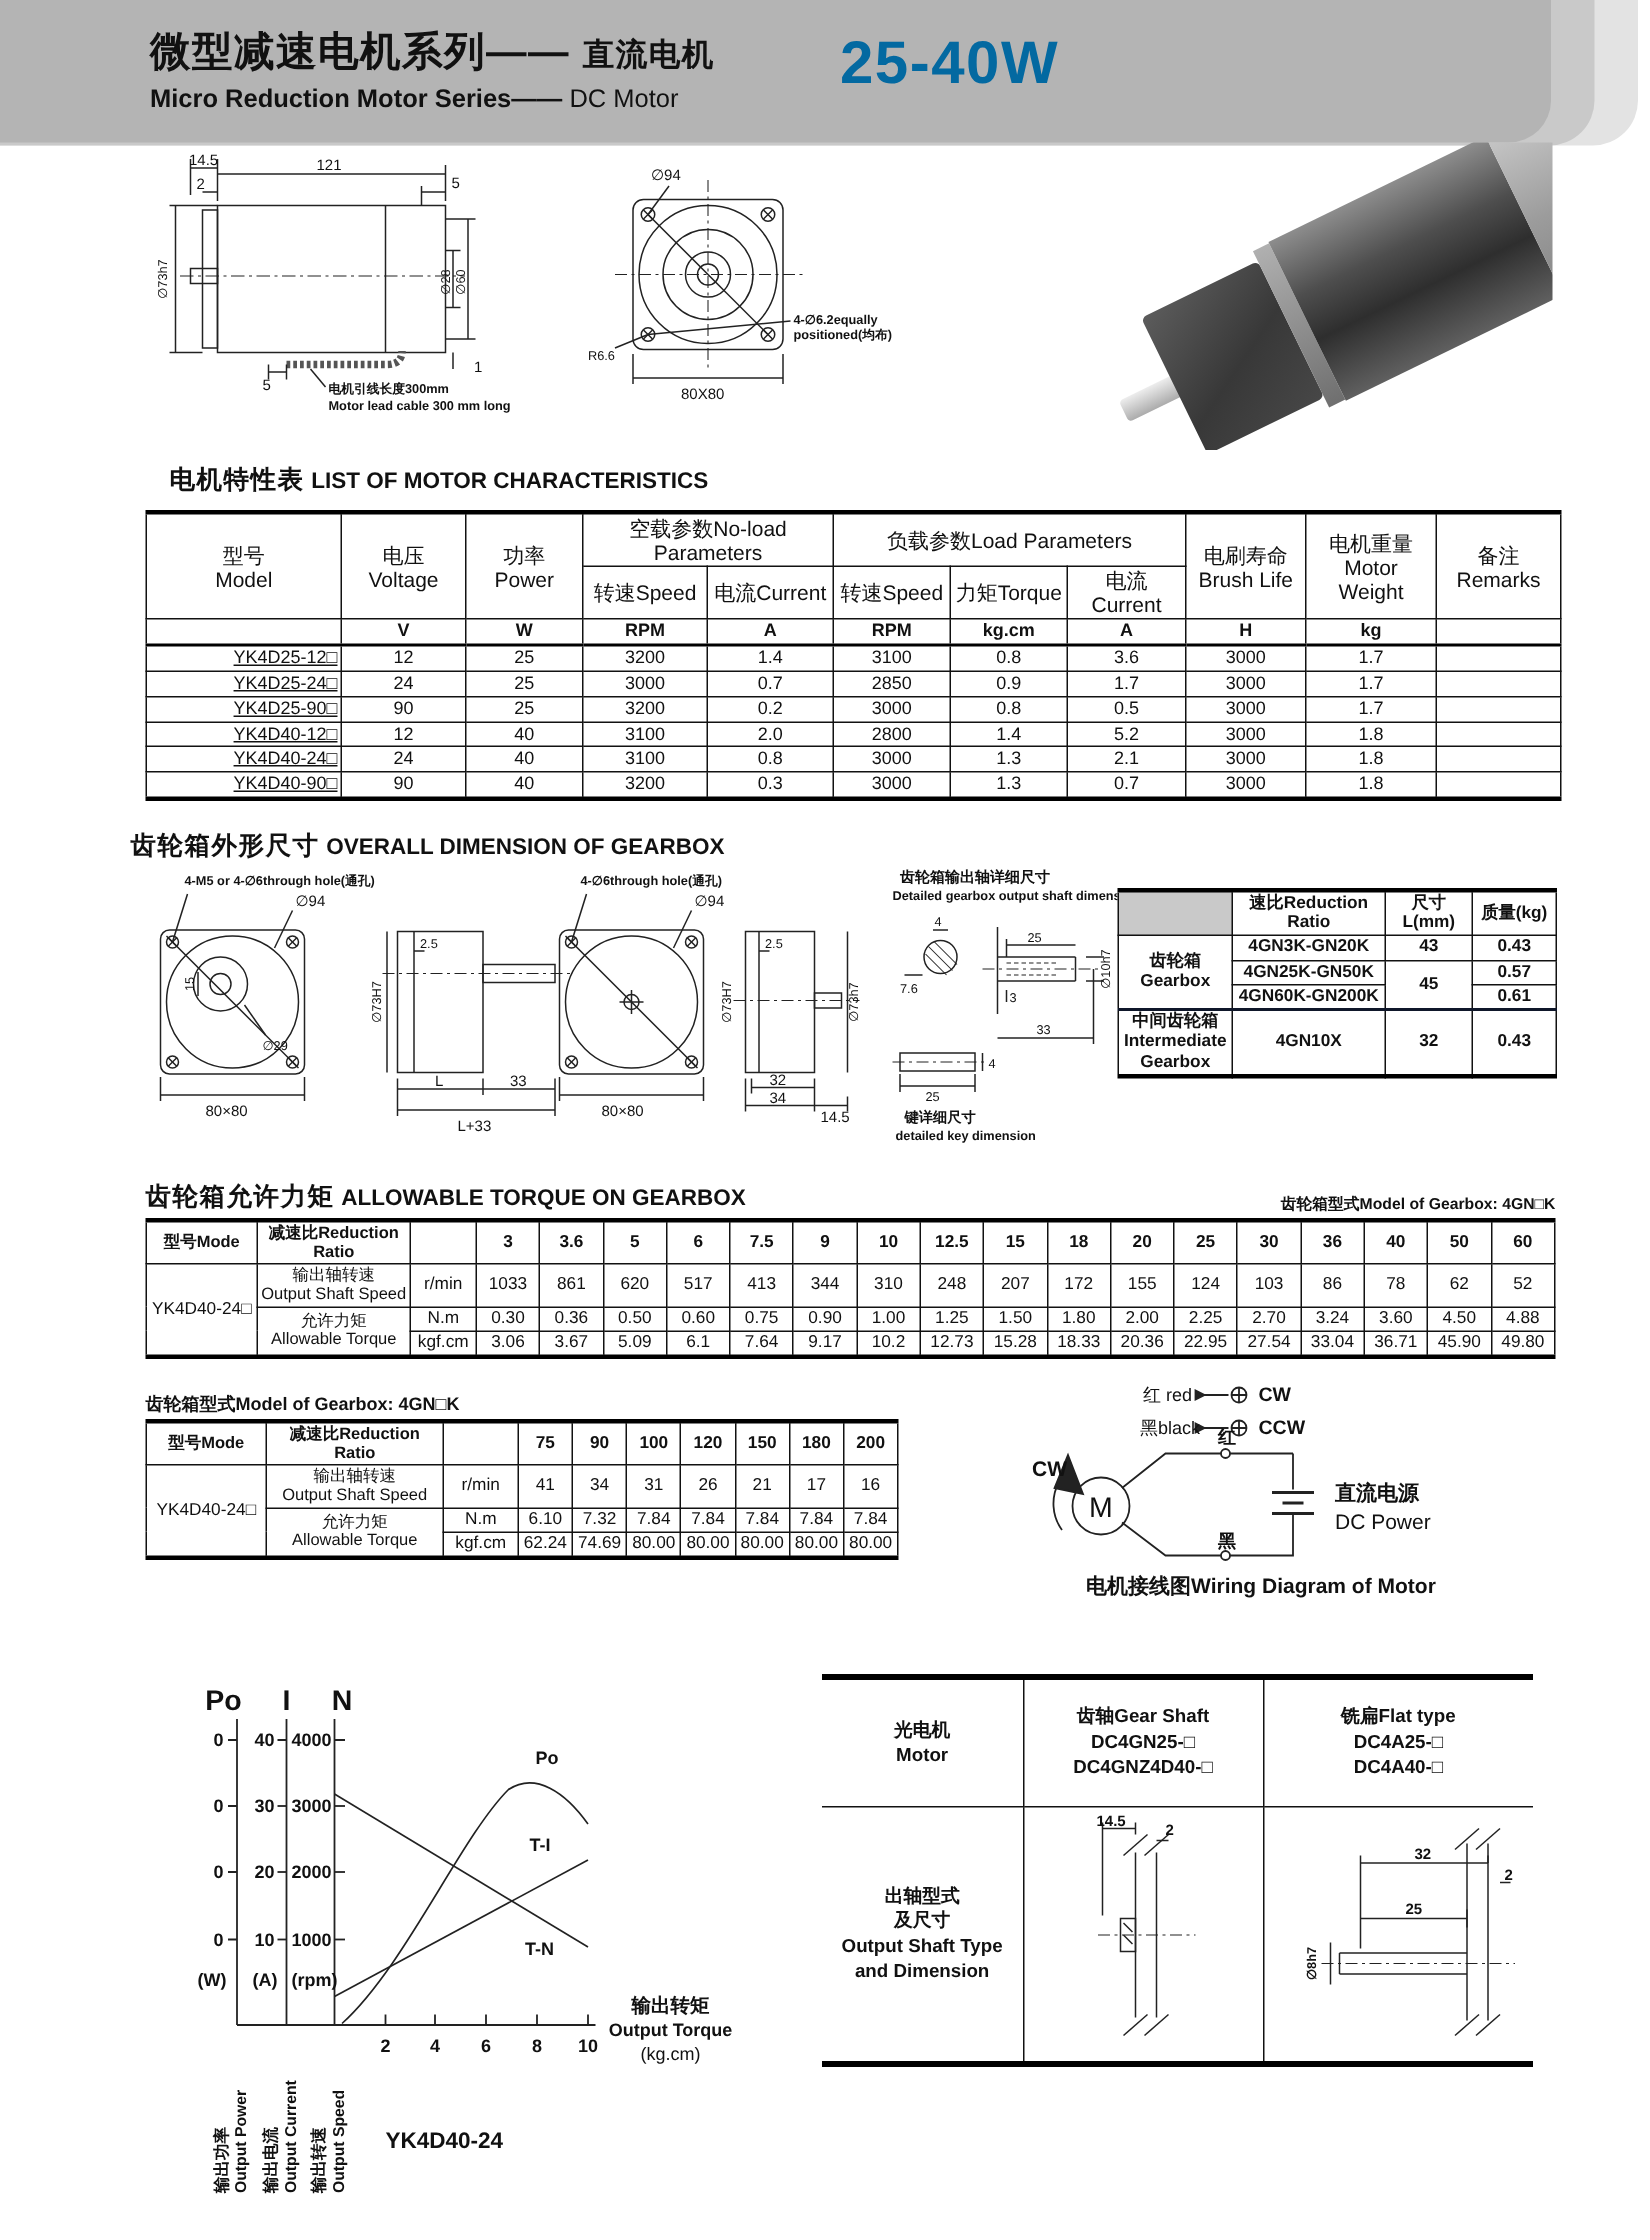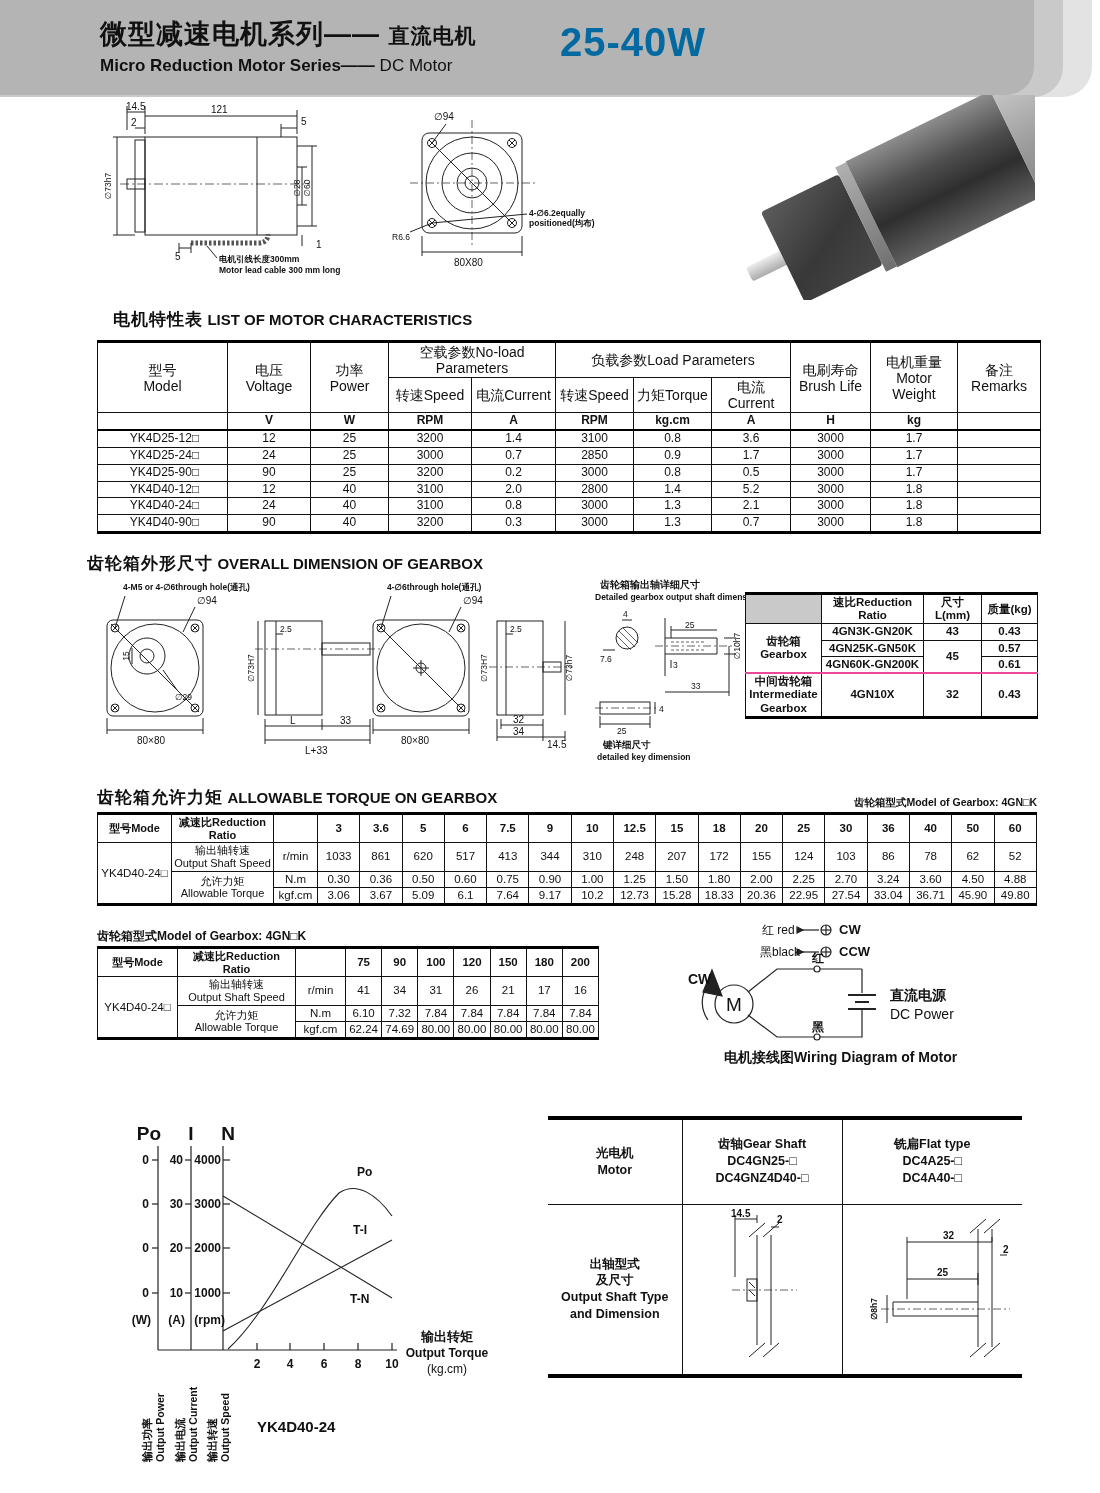--- a/index.html
+++ b/index.html
@@ -21,27 +21,27 @@
   .sec-t{position:absolute;font-weight:bold;white-space:nowrap;}
   .sec-t .zh{font-size:17px;letter-spacing:1px;}
   .sec-t .en{font-size:15px;}
 
   
   table.spec{border-collapse:collapse;table-layout:fixed;border-top:3px solid #000;border-bottom:3px solid #000;}
   .spec td{border:1px solid #111;text-align:center;vertical-align:middle;padding:1px 2px;line-height:1.15;}
   .motor-tbl{font-size:12px;}
   .motor-tbl .hrow td{font-size:14px;}
   .motor-tbl tr.units td{border-bottom:2px solid #000;font-weight:bold;}
-  .motor-tbl td.model{text-align:center;padding-left:6px;}
+  .motor-tbl td.model{text-align:right;padding-left:6px;text-decoration:underline;}
   .t-tbl{font-size:11.5px;}
   .t-tbl .hrow td{font-weight:bold;}
   .t-tbl td.lbl{font-size:11px;}
   .gb-tbl{font-size:11.5px;font-weight:bold;border-top:2.5px solid #000;border-bottom:2.5px solid #000;}
   .gb-tbl td{padding:1px 1px;}
-  .gb-tbl tr.imrow td{border-top:2px solid #ec4899;}
+  .gb-tbl tr.imrow td{border-top:2px solid #0f172a;}
   .gb-tbl td.shade{background:#c9c9c9;}
   .note{position:absolute;font-size:10.5px;font-weight:bold;}
 
   
   table.bare{border-collapse:collapse;table-layout:fixed;border-top:4px solid #000;border-bottom:4px solid #000;font-size:12.5px;font-weight:bold;}
   .bare td{border:1px solid #111;text-align:center;vertical-align:middle;padding:2px;line-height:1.35;}
   .bare td:first-child{border-left:none;}
   .bare td:last-child{border-right:none;}
 
   

